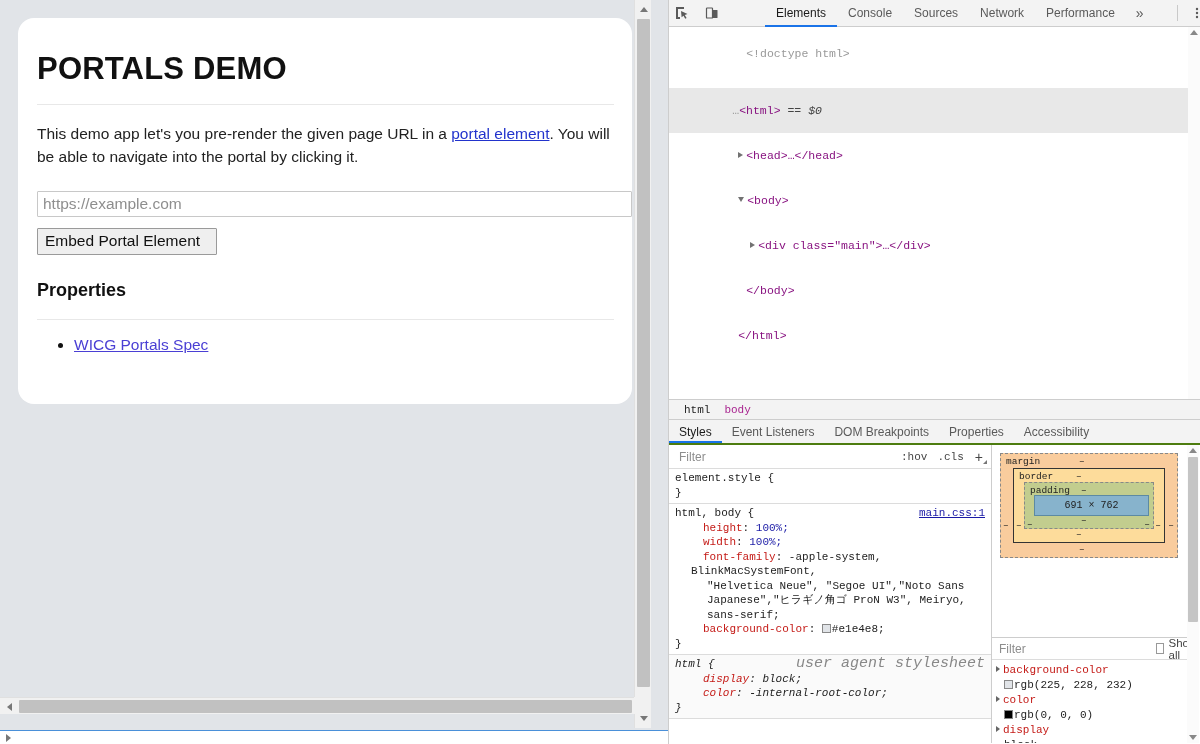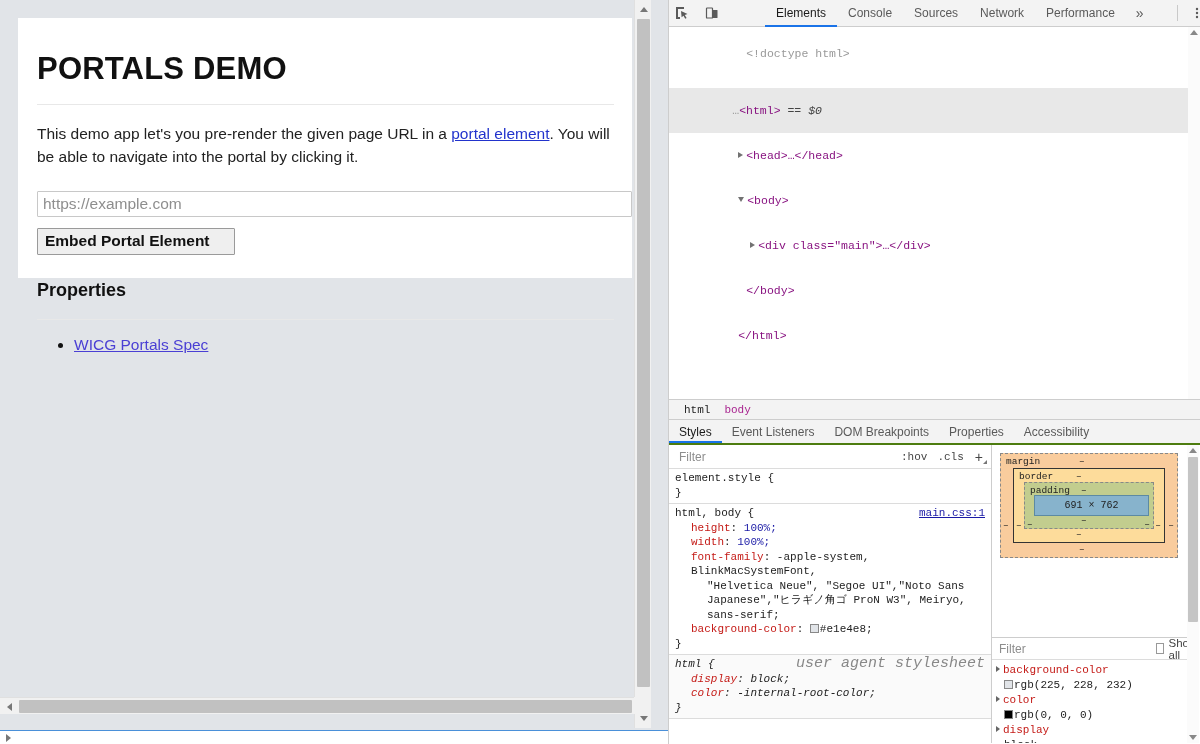--- a/index.html
+++ b/index.html
@@ -22,23 +22,23 @@
   }
   #page-area {
     position: absolute; left: 0; top: 0;
     width: 651px; height: 728px;
     background: #e1e4e8;
     overflow: hidden;
   }
   .card {
     position: absolute;
     left: 18px; top: 18px;
-    width: 614px; height: 260px;
+    width: 614px; height: 386px;
     background: #ffffff;
-    border-radius: 0;
+    border-radius: 16px;
   }
   .card-inner { padding: 20px 18px 0 19px; }
 
   .page-title {
     font-size: 31px;
     font-weight: bold;
     color: #111111;
     letter-spacing: 0.2px;
     margin: 14px 0 0 0;
     line-height: 1.1;
@@ -70,29 +70,28 @@
     color: #111;
     background: #ffffff;
     border: 1px solid #c8c8c8;
     border-radius: 1px;
     outline: none;
   }
   .url-input::placeholder { color: #8e8e8e; opacity: 1; }
   .embed-btn {
     display: block;
     margin-top: 11px;
-    padding: 3px 24px 4px 7px;
+    padding: 3px 16px 4px 7px;
     font-size: 15.5px;
     font-family: "Liberation Sans", sans-serif;
     color: #111111;
     background: #efefef;
     border: 1px solid #9a9a9a;
     border-radius: 1px;
     cursor: pointer;
-    font-weight: bold;
   }
   .ref-title {
     font-size: 18px;
     font-weight: bold;
     color: #111111;
     margin: 25px 0 0 0;
   }
   .ref-list {
     margin: 14px 0 0 0;
     padding-left: 37px;
@@ -300,21 +299,21 @@
 
   .css-rules {
     font-family: "Liberation Mono", monospace;
     font-size: 11px;
     line-height: 14.5px;
     color: #222;
     overflow: hidden;
   }
   .rule-block { padding: 2px 6px 3px 6px; border-bottom: 1px solid #dcdcdc; position: relative; }
   .rule-block.ua { background: #fafafa; font-style: italic; }
-  .prop { color: #c41a16; }
+  .prop { color: #c41a16; margin-left: 12px; }
   .val { color: #1a1aa6; }
   .val-plain { color: #222; }
   .src-link {
     position: absolute; right: 6px; top: 2px;
     color: #1a1aa6; text-decoration: underline; cursor: pointer;
     font-size: 11px;
   }
   .ua-label {
     position: absolute; right: 6px; top: 2px;
     color: #888; font-style: italic; font-size: 15px;

